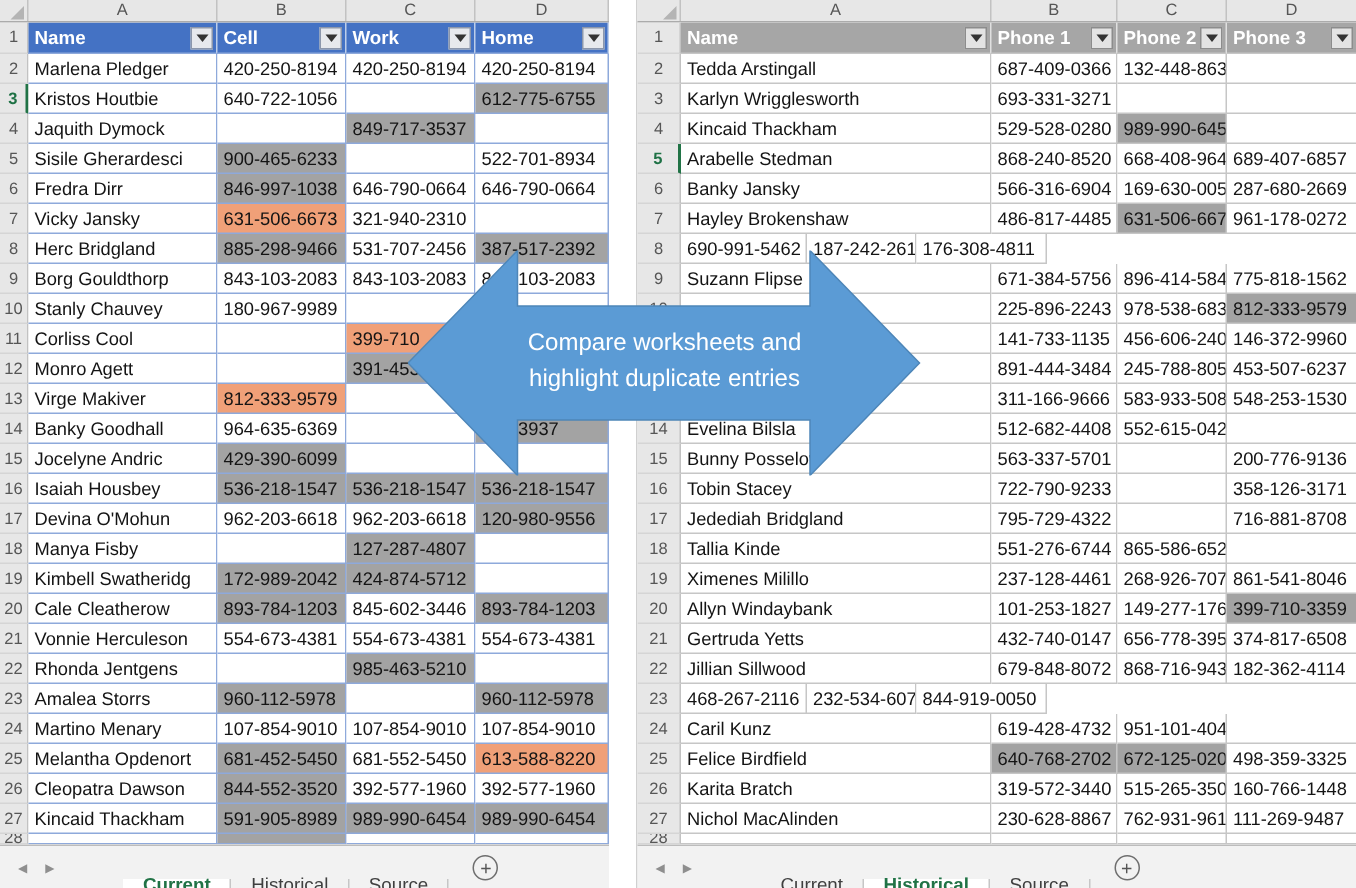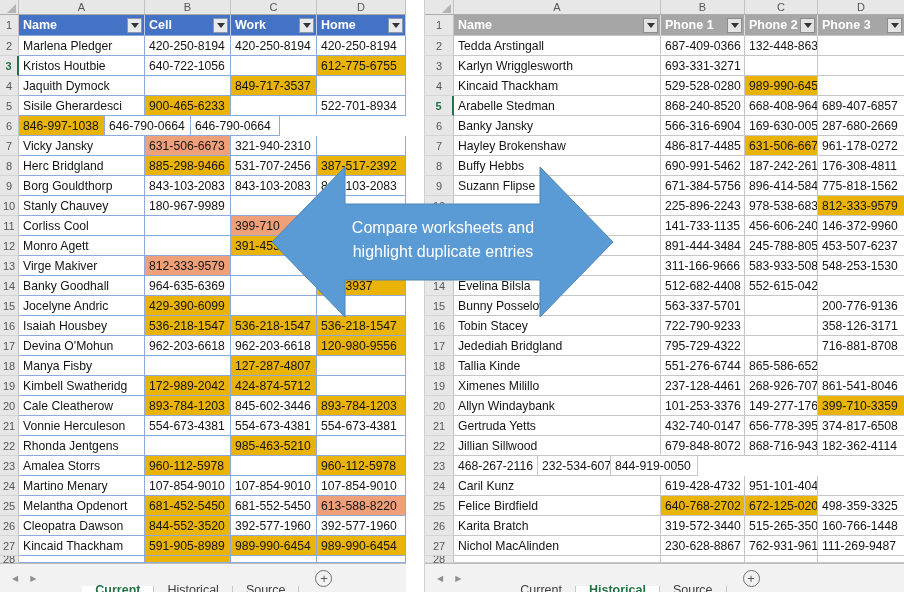--- a/index.html
+++ b/index.html
@@ -22,21 +22,21 @@
   .row { display:flex; height:20px; flex:0 0 20px; }
   .row.partial { height:7px; flex:0 0 7px; overflow:hidden; }
   .rownum { display:flex; align-items:center; justify-content:center; background:#E7E7E7;
             font-size:11px; color:#565656; border-right:1px solid #C2C2C2; border-bottom:1px solid #D5D5D5; }
   .rownum.active { color:#1E7145; font-weight:bold; border-right:2px solid #217346; }
 
   .cell { display:flex; align-items:center; font-size:12.2px; color:#141414;
           white-space:nowrap; overflow:hidden; background:#fff; padding-left:4px; }
   #pane-left  .cell { border-right:1px solid #8EA9DB; border-bottom:1px solid #8EA9DB; }
   #pane-right .cell { border-right:1px solid #C6C6C6; border-bottom:1px solid #C6C6C6; }
-  .cell.hl-y { background:#eab308; }
+  .cell.hl-y { background:#a3a3a3; }
   .cell.hl-o { background:#F0A078; }
 
   
   .row.hdr { height:21px; flex:0 0 21px; }
   .hcell { display:flex; align-items:center; padding-left:4px; font-size:12.5px; font-weight:bold; color:#fff;
            white-space:nowrap; overflow:hidden; }
   #pane-left  .hcell { background:#4472C4; border-right:1px solid rgba(255,255,255,.65); border-bottom:1px solid #8EA9DB; }
   #pane-right .hcell { background:#A6A6A6; border-right:1px solid rgba(255,255,255,.65); border-bottom:1px solid #C6C6C6; }
   .filter-btn { margin-left:auto; margin-right:2px; width:15px; height:15px; flex:0 0 15px;
                 background:#E7E9ED; border:1px solid #8C97AC; display:flex; align-items:center; justify-content:center; }
@@ -143,20 +143,21 @@
         </div>
         <div class="row">
           <div class="rownum c-rn">5</div>
           <div class="cell name c-a">Sisile Gherardesci</div>
           <div class="cell num c-b hl-y">900-465-6233</div>
           <div class="cell num c-c"></div>
           <div class="cell num c-d">522-701-8934</div>
         </div>
         <div class="row">
           <div class="rownum c-rn">6</div>
+          <div class="cell name c-a">Fredra Dirr</div>
           <div class="cell num c-b hl-y">846-997-1038</div>
           <div class="cell num c-c">646-790-0664</div>
           <div class="cell num c-d">646-790-0664</div>
         </div>
         <div class="row">
           <div class="rownum c-rn">7</div>
           <div class="cell name c-a">Vicky Jansky</div>
           <div class="cell num c-b hl-o">631-506-6673</div>
           <div class="cell num c-c">321-940-2310</div>
           <div class="cell num c-d"></div>
@@ -399,21 +400,20 @@
         </div>
         <div class="row">
           <div class="rownum c-rn">7</div>
           <div class="cell name c-a">Hayley Brokenshaw</div>
           <div class="cell num c-b">486-817-4485</div>
           <div class="cell num c-c hl-y">631-506-6673</div>
           <div class="cell num c-d">961-178-0272</div>
         </div>
         <div class="row">
           <div class="rownum c-rn">8</div>
-          <div class="cell name c-a">Buffy Hebbs</div>
           <div class="cell num c-b">690-991-5462</div>
           <div class="cell num c-c">187-242-2616</div>
           <div class="cell num c-d">176-308-4811</div>
         </div>
         <div class="row">
           <div class="rownum c-rn">9</div>
           <div class="cell name c-a">Suzann Flipse</div>
           <div class="cell num c-b">671-384-5756</div>
           <div class="cell num c-c">896-414-5840</div>
           <div class="cell num c-d">775-818-1562</div>
@@ -484,21 +484,21 @@
         <div class="row">
           <div class="rownum c-rn">19</div>
           <div class="cell name c-a">Ximenes Milillo</div>
           <div class="cell num c-b">237-128-4461</div>
           <div class="cell num c-c">268-926-7079</div>
           <div class="cell num c-d">861-541-8046</div>
         </div>
         <div class="row">
           <div class="rownum c-rn">20</div>
           <div class="cell name c-a">Allyn Windaybank</div>
-          <div class="cell num c-b">101-253-3376</div>
+          <div class="cell num c-b">101-253-1827</div>
           <div class="cell num c-c">149-277-1760</div>
           <div class="cell num c-d hl-y">399-710-3359</div>
         </div>
         <div class="row">
           <div class="rownum c-rn">21</div>
           <div class="cell name c-a">Gertruda Yetts</div>
           <div class="cell num c-b">432-740-0147</div>
           <div class="cell num c-c">656-778-3951</div>
           <div class="cell num c-d">374-817-6508</div>
         </div>

